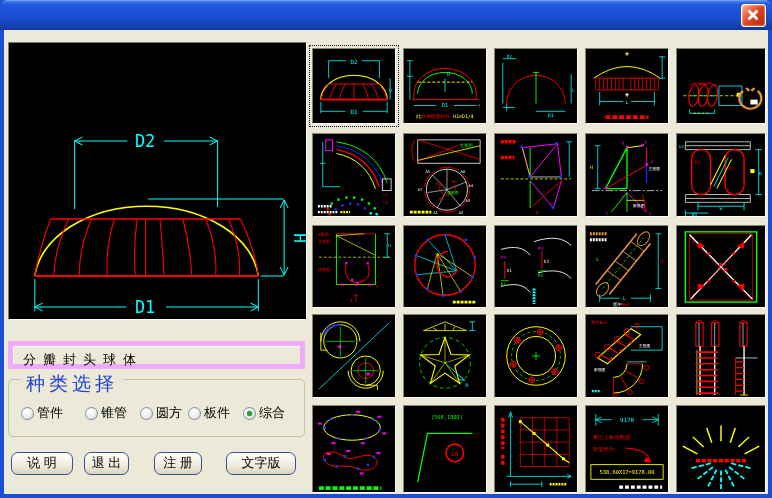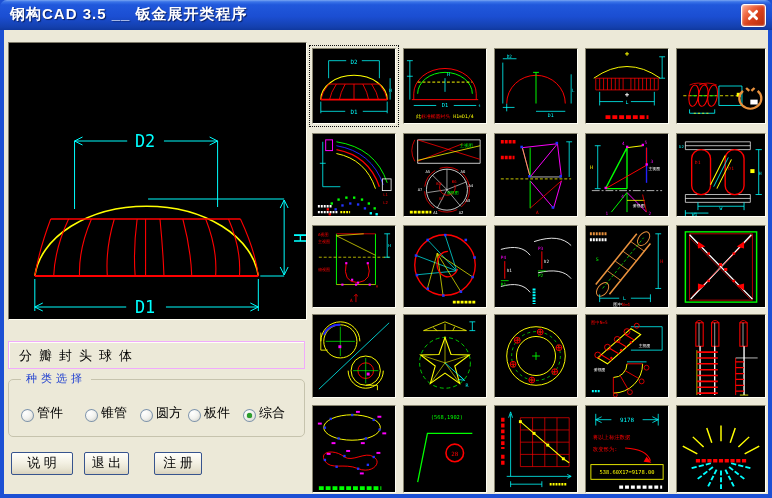--- a/index.html
+++ b/index.html
@@ -6,43 +6,42 @@
   .win{position:relative;width:772px;height:498px;background:#1c50d4;font-family:"Liberation Sans","DejaVu Sans",sans-serif;overflow:hidden;}
   .client{position:absolute;left:4px;top:30px;width:764px;height:464px;background:#ECE9D8;}
   .titlebar{position:absolute;left:0;top:0;width:772px;height:30px;border-radius:7px 7px 0 0;
     background:linear-gradient(180deg,#7aa7f2 0%,#3a74e8 6%,#2058dc 16%,#1b4ed2 55%,#1440ae 90%,#0f389e 100%);}
   .title{position:absolute;left:10px;top:5px;font-size:15px;font-weight:bold;color:#fff;letter-spacing:1px;text-shadow:1px 1px 1px #0a2060;}
   .closebtn{position:absolute;top:4px;right:6px;width:23px;height:21px;border:1px solid #fff;border-radius:3px;
     background:linear-gradient(135deg,#ffb29a 0%,#ef6a43 30%,#d8401c 55%,#b52c0c 100%);box-shadow:inset 0 0 2px #fff,0 0 1px #7a1d06;cursor:pointer;}
   .closebtn svg{position:absolute;left:5px;top:4px;}
   .preview{position:absolute;left:8px;top:42px;width:299px;height:278px;background:#000;border:1px solid;border-color:#7d7a6a #fffef2 #fffef2 #7d7a6a;box-sizing:border-box;}
   .preview svg{display:block;width:100%;height:100%;}
-  .caption{position:absolute;left:8px;top:341px;width:297px;height:28px;box-sizing:border-box;border:1px solid #f0abfc;box-shadow:inset 1px 1px 0 #fffef8;
+  .caption{position:absolute;left:8px;top:341px;width:297px;height:28px;box-sizing:border-box;border:5px solid #f0abfc;box-shadow:inset 1px 1px 0 #fffef8;
     font-size:13px;color:#000;letter-spacing:7px;line-height:27px;padding-left:10px;}
   .group{position:absolute;left:8px;top:379px;width:297px;height:58px;box-sizing:border-box;border:1px solid #c6c3ad;border-radius:5px;}
-  .group .legend{position:absolute;left:12px;top:-9px;background:#ECE9D8;padding:0 5px;color:#2040d0;font-size:11px;letter-spacing:4px;text-align:right;}
-  .radio{position:absolute;top:24px;display:flex;align-items:flex-end;font-size:13px;color:#000;cursor:default;}
+  .group .legend{position:absolute;left:12px;top:-9px;background:#ECE9D8;padding:0 5px;color:#2040d0;font-size:19px;letter-spacing:4px;text-align:right;}
+  .radio{position:absolute;top:24px;display:flex;align-items:center;font-size:13px;color:#000;cursor:default;}
   .rb{display:inline-block;width:13px;height:13px;border-radius:50%;margin-right:3px;
     background:radial-gradient(circle at 35% 30%,#ffffff 0%,#f2f2ee 45%,#d8d8d2 75%,#a9a9a2 100%);
     box-shadow:inset 0 0 0 1px #7d93a9;position:relative;}
   .rb.on::after{content:"";position:absolute;left:4px;top:4px;width:5px;height:5px;border-radius:50%;background:#2ca02c;box-shadow:0 0 1px #156815;}
-  .btn{position:absolute;top:452px;height:23px;box-sizing:border-box;border:1px solid #37548e;border-radius:2px;color:#000;
+  .btn{position:absolute;top:452px;height:23px;box-sizing:border-box;border:1px solid #37548e;border-radius:7px;color:#000;
     background:linear-gradient(180deg,#fffffb 0%,#f4f1e4 45%,#e8e4d2 75%,#d9d2bd 100%);
     font-size:13px;font-family:"Liberation Sans","DejaVu Sans",sans-serif;text-align:center;line-height:20px;cursor:pointer;}
   .tile{position:absolute;background:#000;border:1px solid;border-color:#87846f #fffef4 #fffef4 #87846f;box-sizing:border-box;cursor:pointer;}
   .tile.selected{outline:1px dotted #111;outline-offset:2px;}
   .tile svg{display:block;width:100%;height:100%;}
   svg text{font-family:"DejaVu Sans Mono","Liberation Mono",monospace;}
 </style>
 </head>
 <body>
 
 <div class="win">
   <div class="titlebar">
-    <span class="title">钢构CAD 3.5 __  钣金展开类程序</span>
     <div class="closebtn">
       <svg width="12" height="12" viewBox="0 0 10 10">
         <path d="M2,2 L8,8 M8,2 L2,8" stroke="#fff" stroke-width="2.4" stroke-linecap="round" fill="none"></path>
       </svg>
     </div>
   </div>
   <div class="client"></div>
 
   <div class="preview">
     <svg viewBox="0 0 299 276" preserveAspectRatio="none">
@@ -82,20 +81,21 @@
       </label>
     <label class="radio" style="left:234px">
         <span class="rb on"></span>
         <span>综合</span>
       </label>
   </div>
 
   <div class="btn" style="left:11px;width:62px">说 明</div>
   <div class="btn" style="left:84px;width:45px">退 出</div>
   <div class="btn" style="left:154px;width:48px">注 册</div>
+  <div class="btn" style="left:226px;width:70px">文字版</div>
 
   <div class="tile selected" style="left:312px;top:48px;width:84px;height:76px">
     <svg viewBox="0 0 84 76" preserveAspectRatio="none">
         <g fill="none">
       <path d="M8,52 A34,25 0 0 1 76,52" stroke="#FFFF00" stroke-width="1.2"></path>
       <path d="M8,52 H76" stroke="#F00" stroke-width="1.6"></path>
       <path d="M16,36 H68 M16,36 Q9,45 8,52 M24,36 Q18,45 17,52 M33,36 Q28,45 27,52 M42,36 V52 M51,36 Q56,45 57,52 M60,36 Q66,45 67,52 M68,36 Q75,45 76,52" stroke="#F00" stroke-width=".9"></path>
       <path d="M16,12 H34 M50,12 H68 M16,12 V30 M68,12 V30 M8,54 V66 M76,54 V66 M8,64 H33 M51,64 H76 M79,30 V52" stroke="#0FF" stroke-width=".8"></path>
       <text x="42" y="15" fill="#0FF" font-size="6" text-anchor="middle">D2</text>
       <text x="42" y="67" fill="#0FF" font-size="6" text-anchor="middle">D1</text>

